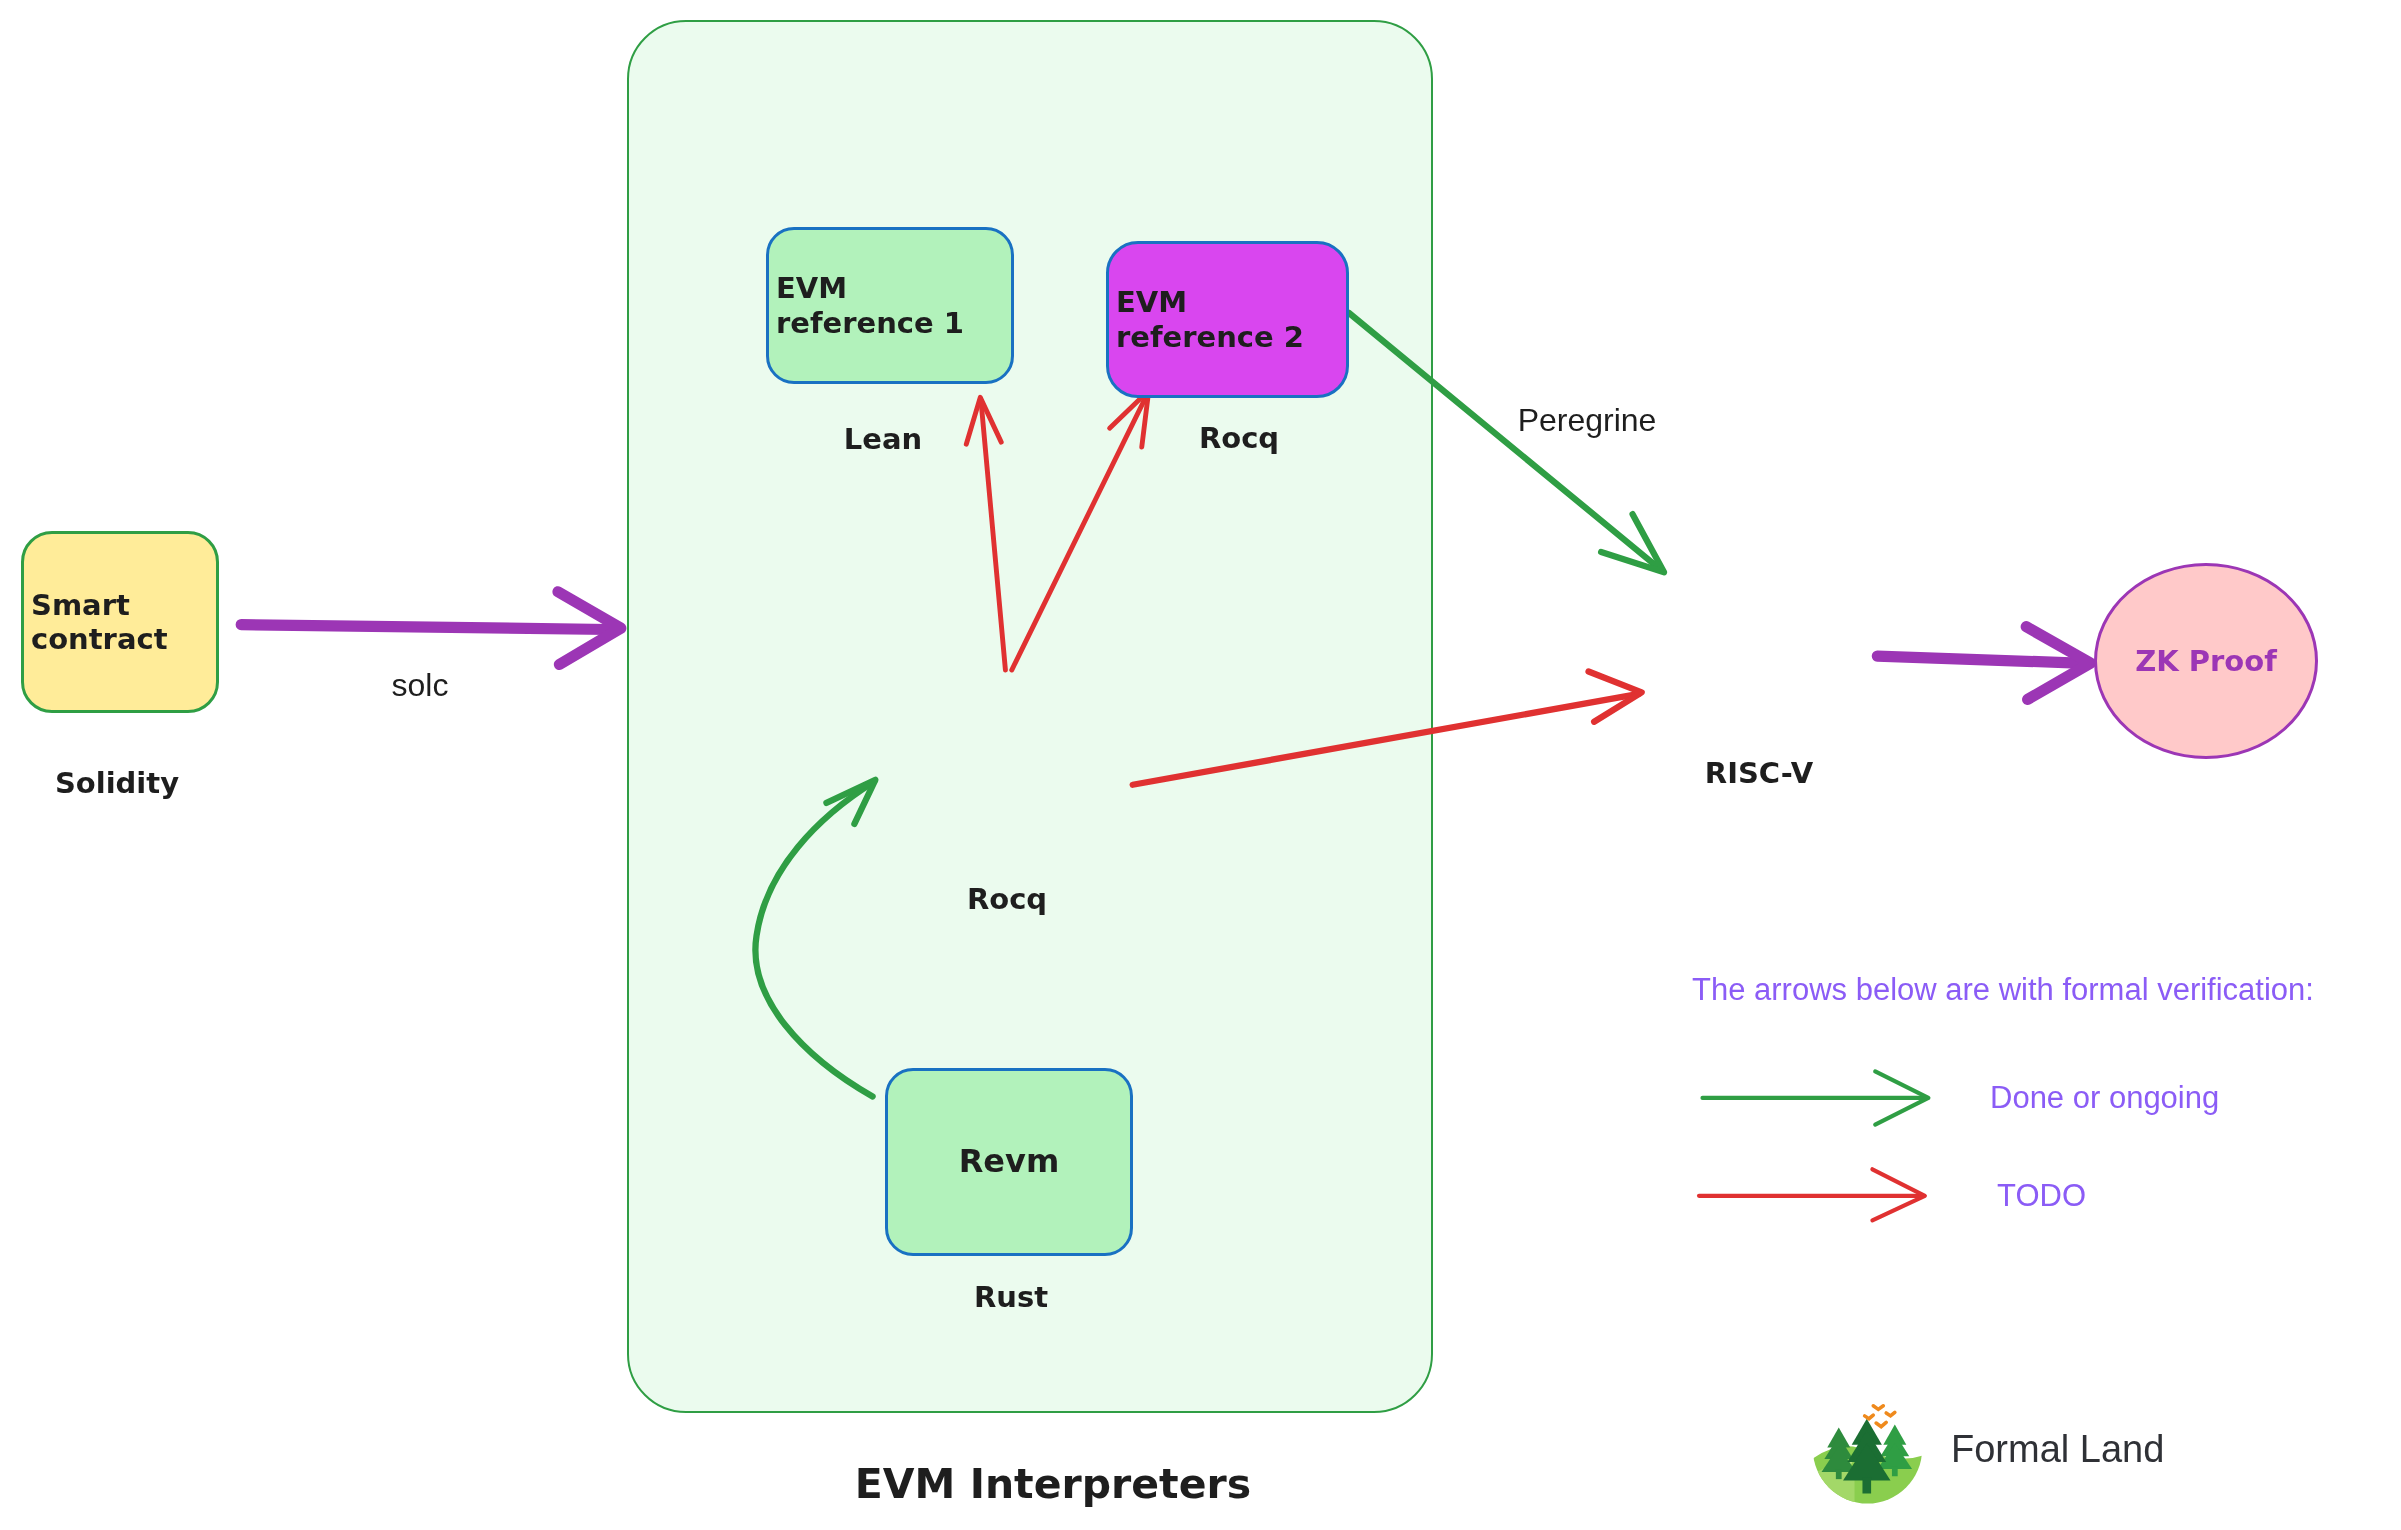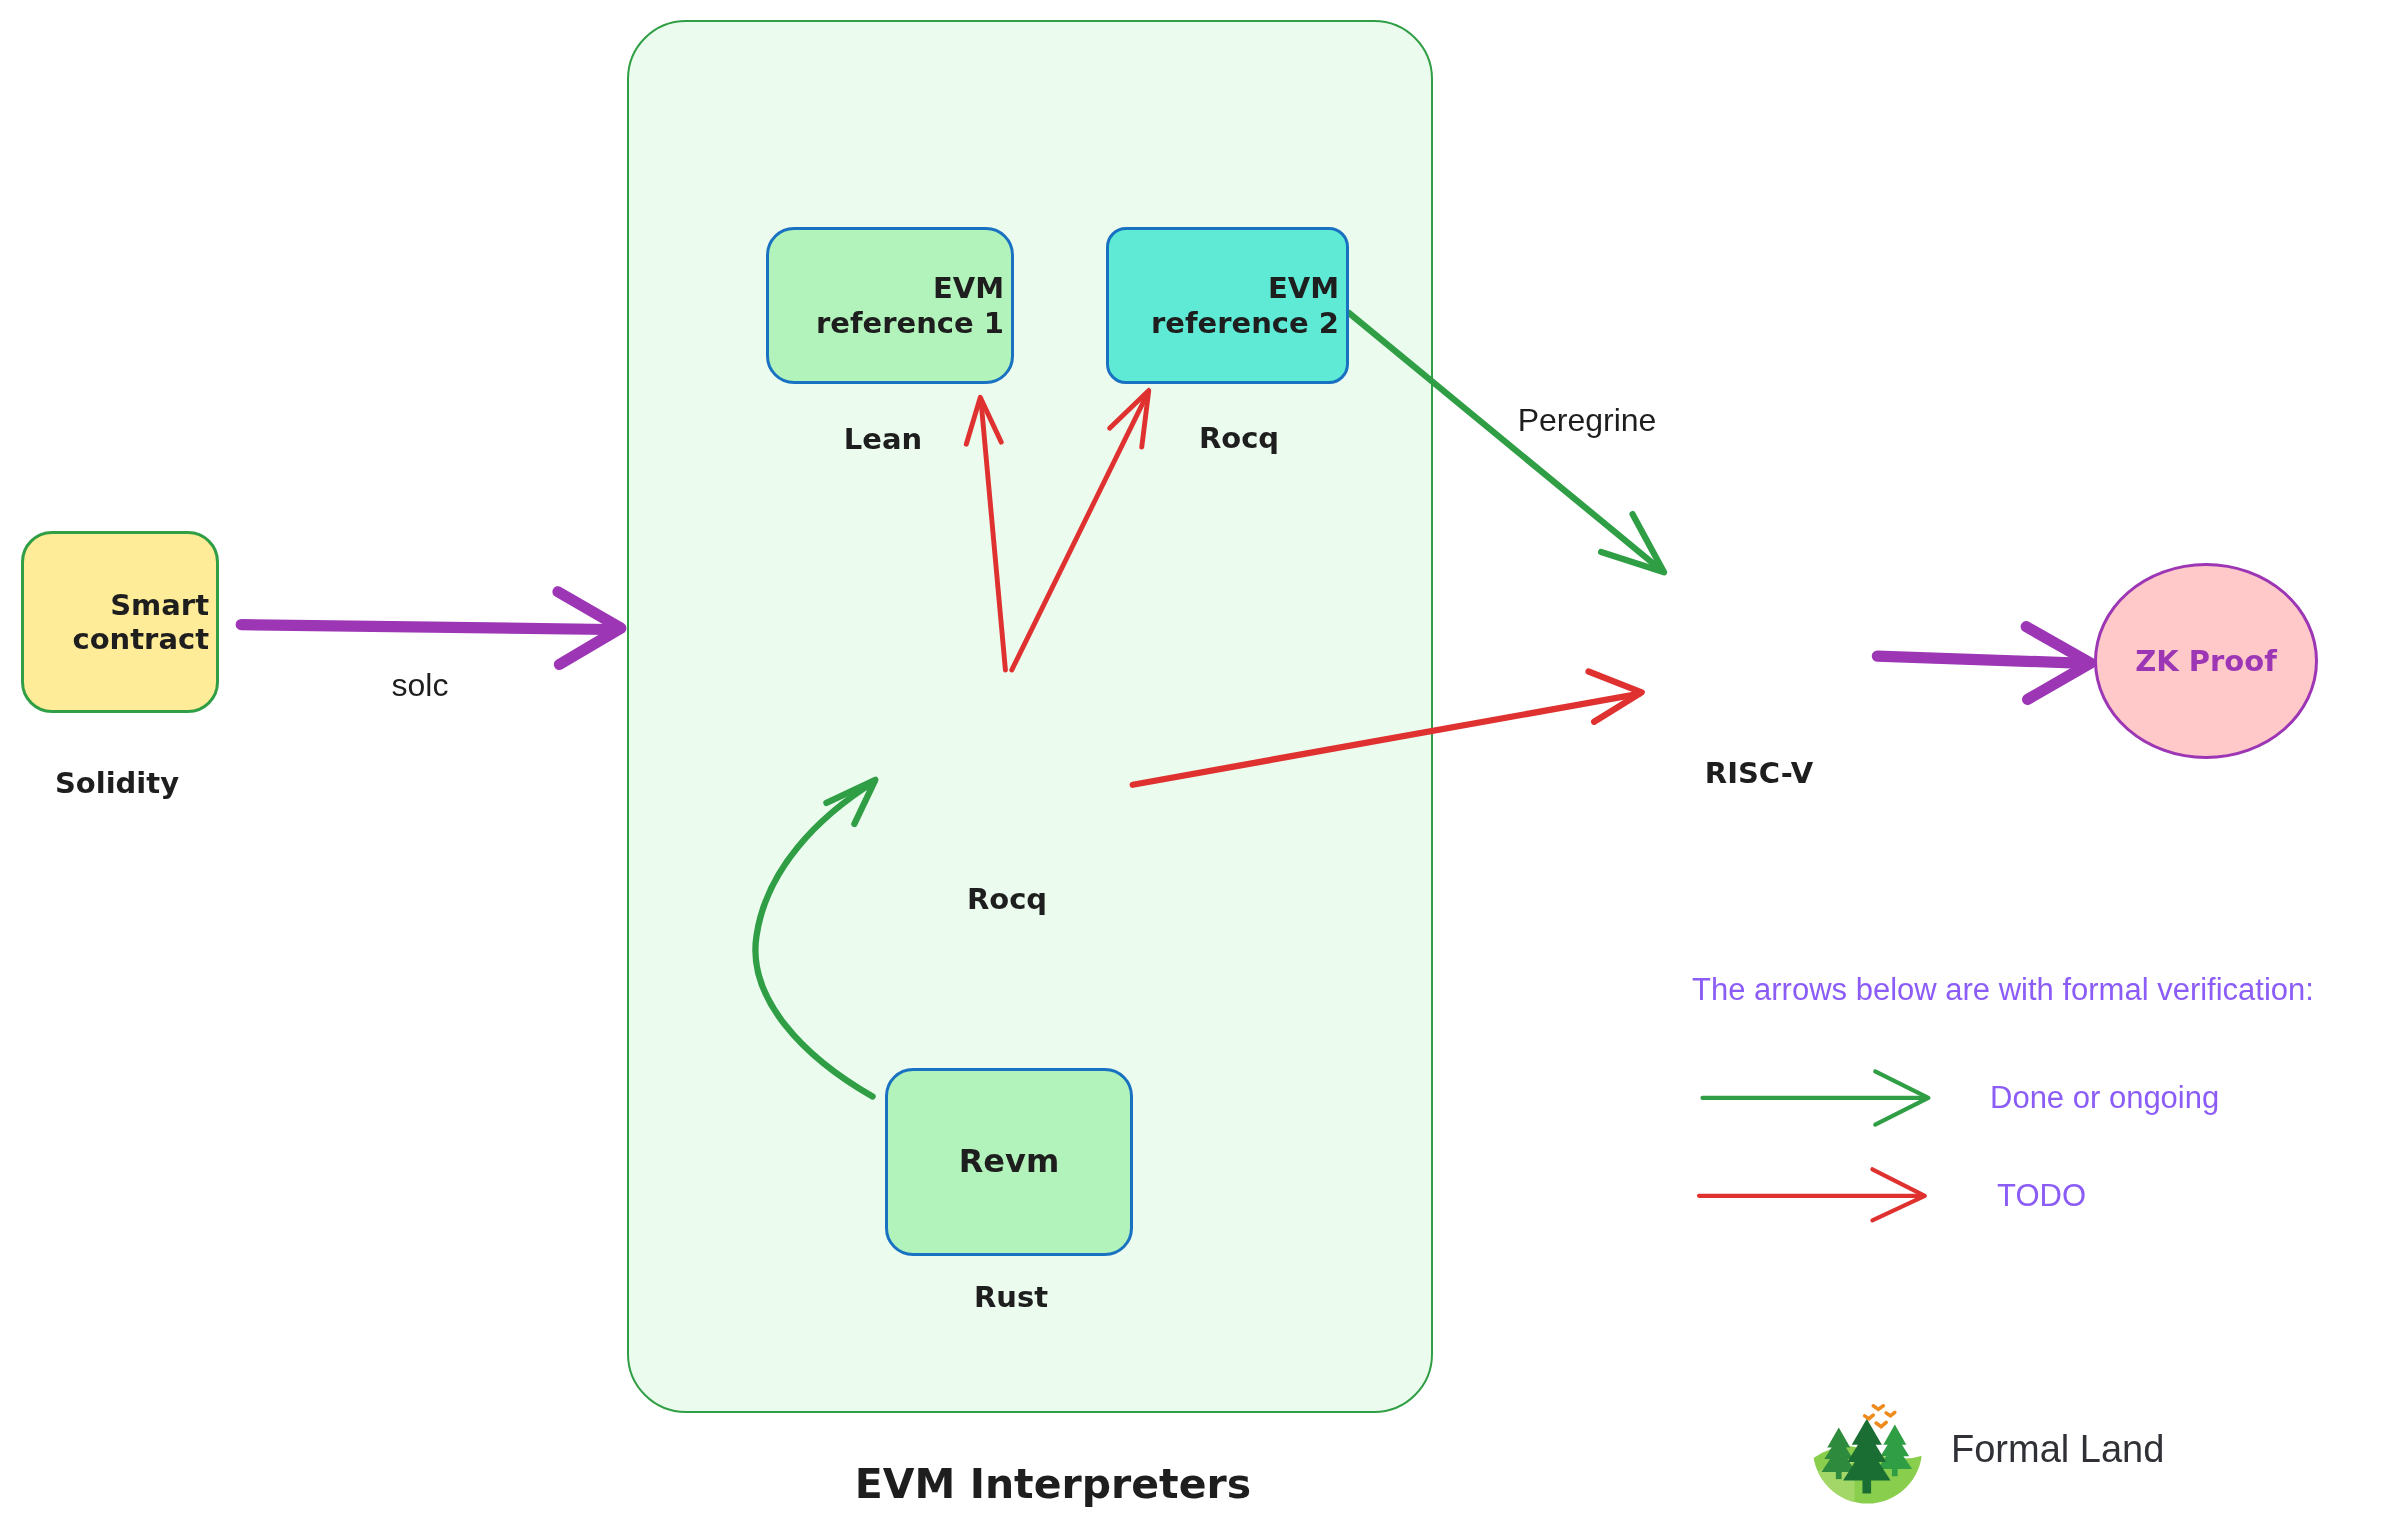--- a/index.html
+++ b/index.html
@@ -16,27 +16,27 @@
   
   #container-box{
     left:627px;top:19.6px;width:806px;height:1393px;
     background:#ebfbee;border:2.8px solid #2f9e44;border-radius:59px;
     box-sizing:border-box;
   }
 
   
   .node{
     position:absolute;display:flex;align-items:center;justify-content:center;
-    text-align:right;box-sizing:border-box;
+    text-align:left;box-sizing:border-box;
     font-weight:bold;font-size:29px;line-height:1.18;color:#1e1e1e;
     padding:0 7px;
   }
   #node-smart{left:21px;top:531px;width:198px;height:182px;background:#ffec99;border:3.5px solid #2f9e44;border-radius:31px;}
   #node-ref1{left:766px;top:227px;width:248px;height:157px;background:#b2f2bb;border:3.5px solid #1971c2;border-radius:28px;}
-  #node-ref2{left:1106px;top:227px;width:243px;height:157px;background:#5eead4;border:3.5px solid #1971c2;border-radius:20px;}
+  #node-ref2{left:1106px;top:241px;width:243px;height:157px;background:#d946ef;border:3.5px solid #1971c2;border-radius:32px;}
   #node-revmbis{left:890px;top:680px;width:244px;height:152px;background:#b2f2bb;border:3.5px solid #1971c2;border-radius:28px;font-size:32px;}
   #node-revm{left:885px;top:1068px;width:248px;height:188px;background:#b2f2bb;border:3.5px solid #1971c2;border-radius:28px;font-size:32px;}
   #node-zkvm{left:1657px;top:584px;width:213px;height:140px;background:#a5d8ff;border:4.2px solid #e03131;border-radius:28px;font-size:34px;}
   #node-zkproof{left:2094px;top:563px;width:224px;height:196px;background:#ffc9c9;border:3.5px solid #9c36b5;border-radius:50%;font-size:29px;color:#9c36b5;}
 
   
   .center-label{
     position:absolute;transform:translate(-50%,-50%);white-space:nowrap;
     font-weight:bold;font-size:29px;color:#1e1e1e;
   }

